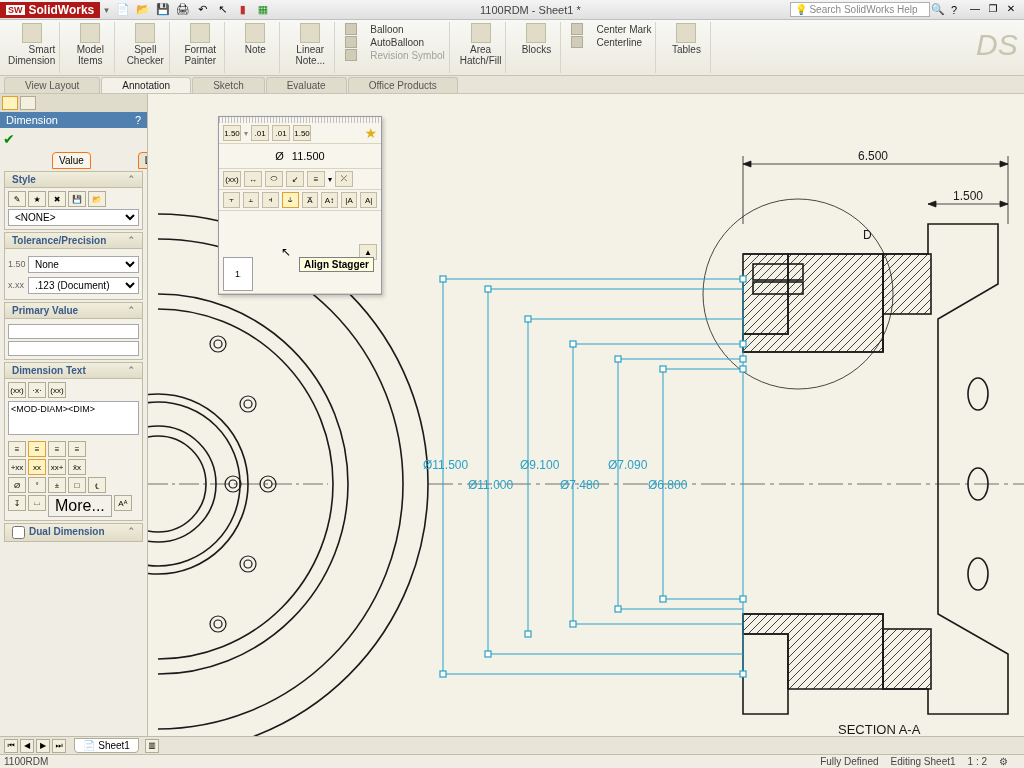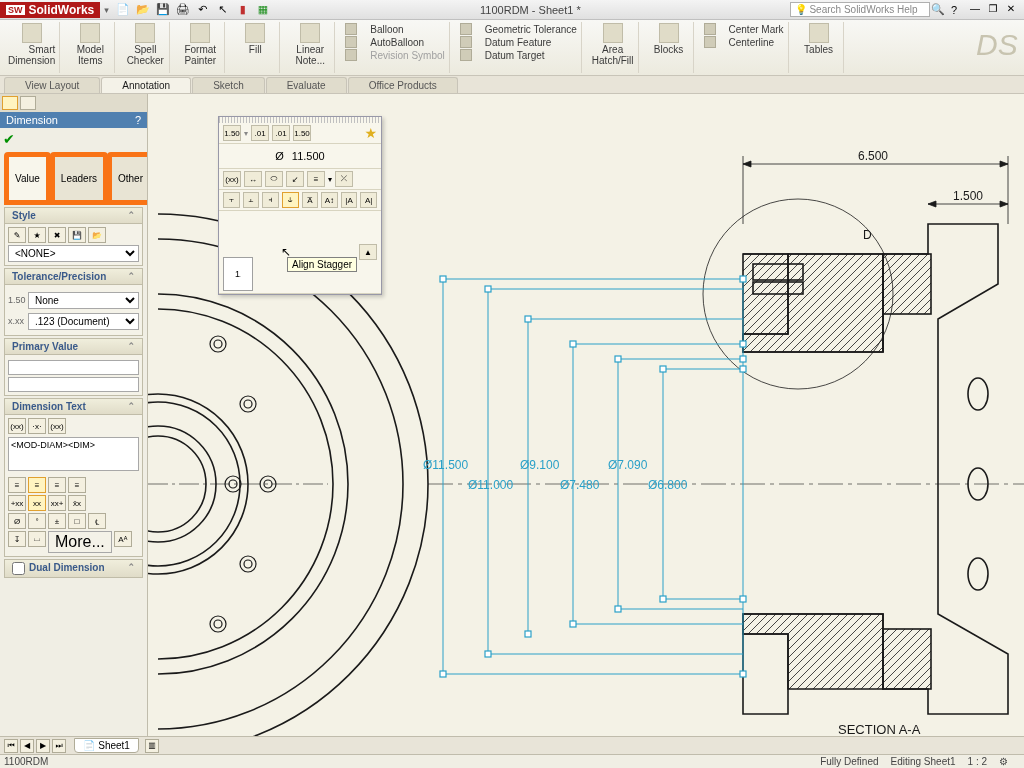--- a/index.html
+++ b/index.html
@@ -35,21 +35,21 @@
 
 
 .left-panel { position: absolute; left: 0; top: 94px; width: 148px; bottom: 32px; background: #f0eee4; border-right: 1px solid #c0bcac; font-size: 10px; overflow: hidden; }
 .lp-tabs { height: 18px; background: #e0dccc; display: flex; gap: 2px; padding: 2px; }
 .lp-tab-icon { width: 16px; height: 14px; background: #f4f0e0; border: 1px solid #b0ac98; }
 .lp-tab-icon.active { background: #fff4c0; border-color: #e0a030; }
 .lp-header { background: #5080b0; color: #fff; padding: 2px 6px; font-size: 11px; display: flex; justify-content: space-between; }
 .lp-ok { padding: 3px; }
 .lp-ok span { color: #009000; font-size: 14px; }
 .lp-subtabs { display: flex; margin: 2px 4px; font-size: 10px; }
-.lp-subtab { padding: 16px 6px; border: 5px solid #f97316; background: #e8e4d4; border-radius: 4px 4px 0 0; margin-right: -1px; }
+.lp-subtab { padding: 2px 6px; border: 1px solid #f97316; background: #e8e4d4; border-radius: 4px 4px 0 0; margin-right: -1px; margin-left: 48px; }
 .lp-subtab.active { background: #f8f6ec; }
 .lp-section { margin: 2px 4px; }
 .lp-section-h { background: linear-gradient(#f0eedc,#e0dcc8); border: 1px solid #c0bca8; padding: 2px 7px; color: #3a5a8a; font-weight: bold; display: flex; justify-content: space-between; font-size: 10px; }
 .lp-section-h::after { content: "⌃"; font-size: 9px; color: #888; }
 .lp-body { padding: 3px; border: 1px solid #c0bca8; border-top: none; background: #f4f2e8; }
 .lp-dropdown { width: 100%; border: 1px solid #a8a8a8; background: #fff; padding: 1px 2px; font-size: 10px; margin-top: 2px; }
 .lp-row { display: flex; align-items: center; gap: 4px; margin: 2px 0; }
 .lp-label-icon { width: 16px; font-size: 9px; color: #666; }
 .lp-textarea { width: 100%; height: 34px; border: 1px solid #a8a8a8; background: #fff; font-size: 9px; padding: 2px; resize: none; }
 .lp-icon-grid { display: flex; flex-wrap: wrap; gap: 2px; }
@@ -144,21 +144,21 @@
   <div class="ribbon-group">
     <div class="ribbon-big">
         <span class="ribbon-big-icon"></span>
         <span style="white-space:pre;text-align:center">Format
 Painter</span>
       </div>
   </div>
   <div class="ribbon-group">
     <div class="ribbon-big">
         <span class="ribbon-big-icon"></span>
-        <span>Fill</span>
+        <span>Note</span>
       </div>
   </div>
   <div class="ribbon-group">
     <div class="ribbon-big">
         <span class="ribbon-big-icon"></span>
         <span style="white-space:pre;text-align:center">Linear
 Note...</span>
       </div>
   </div>
   <div class="ribbon-group">
@@ -167,36 +167,20 @@
           <span class="mini-icon"></span>
           <span>Balloon</span>
         </div>
       <div class="ribbon-item">
           <span class="mini-icon"></span>
           <span>AutoBalloon</span>
         </div>
       <div class="ribbon-item dis">
           <span class="mini-icon"></span>
           <span>Revision Symbol</span>
-        </div>
-    </div>
-  </div>
-  <div class="ribbon-group">
-    <div class="ribbon-col">
-      <div class="ribbon-item">
-          <span class="mini-icon"></span>
-          <span>Geometric Tolerance</span>
-        </div>
-      <div class="ribbon-item">
-          <span class="mini-icon"></span>
-          <span>Datum Feature</span>
-        </div>
-      <div class="ribbon-item">
-          <span class="mini-icon"></span>
-          <span>Datum Target</span>
         </div>
     </div>
   </div>
   <div class="ribbon-group">
     <div class="ribbon-big">
         <span class="ribbon-big-icon"></span>
         <span style="white-space:pre;text-align:center">Area
 Hatch/Fill</span>
       </div>
   </div>
@@ -527,21 +511,21 @@
     <span class="dim-tb-btn">A̅</span>
     <span class="dim-tb-btn">A↕</span>
     <span class="dim-tb-btn">|A</span>
     <span class="dim-tb-btn">A|</span>
   </div>
   <div class="dim-tb-row">
     <input class="dim-tb-input" value="1.00" style="">
     <span style="flex:1"></span>
     <span class="dim-tb-btn">▲</span>
   </div>
-  <div class="tooltip" style="left:68px; top:140px;">Align Stagger</div>
+  <div class="tooltip" style="left:80px; top:140px;font-weight:bold;">Align Stagger</div>
   <div style="position:absolute;left:62px;top:128px;font-size:12px;">↖</div>
 </div>
 
 <div class="sheet-tabs">
   <span class="nav-btn">⏮</span>
   <span class="nav-btn">◀</span>
   <span class="nav-btn">▶</span>
   <span class="nav-btn">⏭</span>
   <div class="sheet-tab">📄 <span>Sheet1</span></div>
   <span class="nav-btn" style="margin-left:4px">▥</span>

